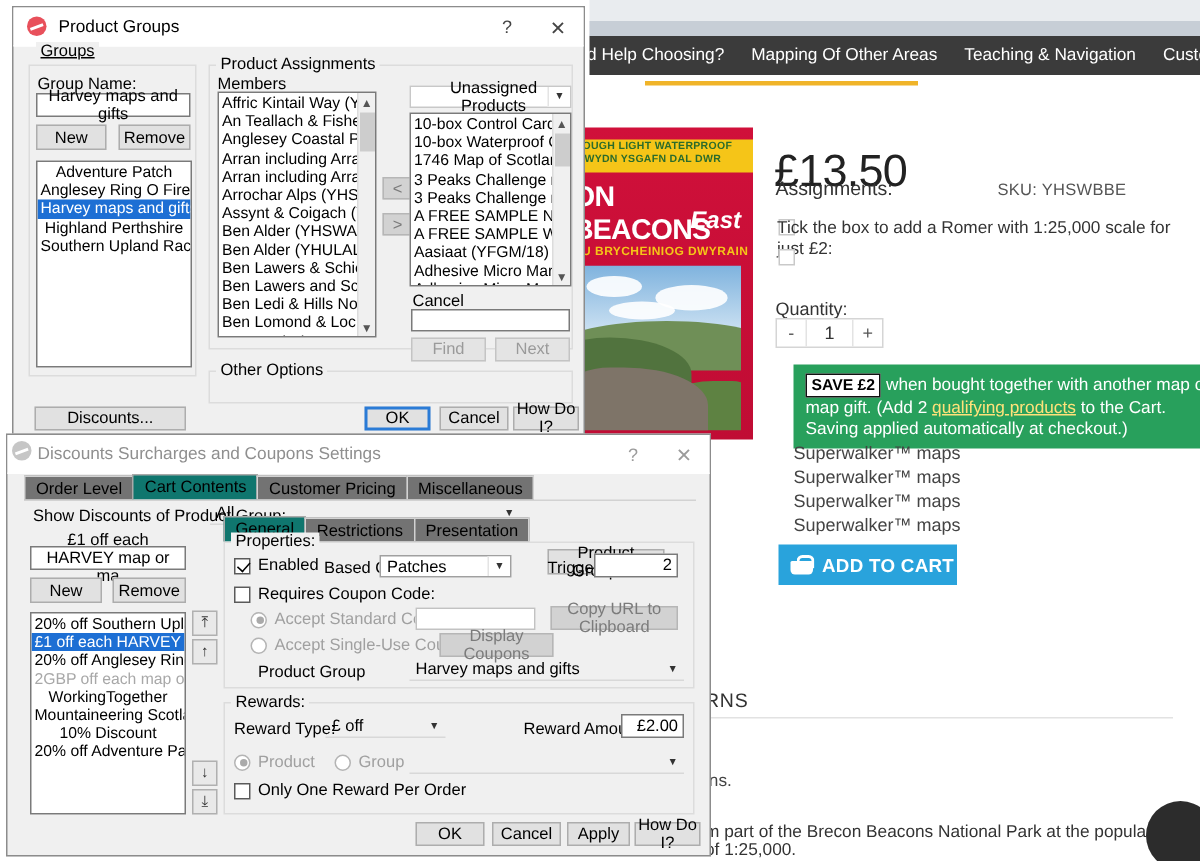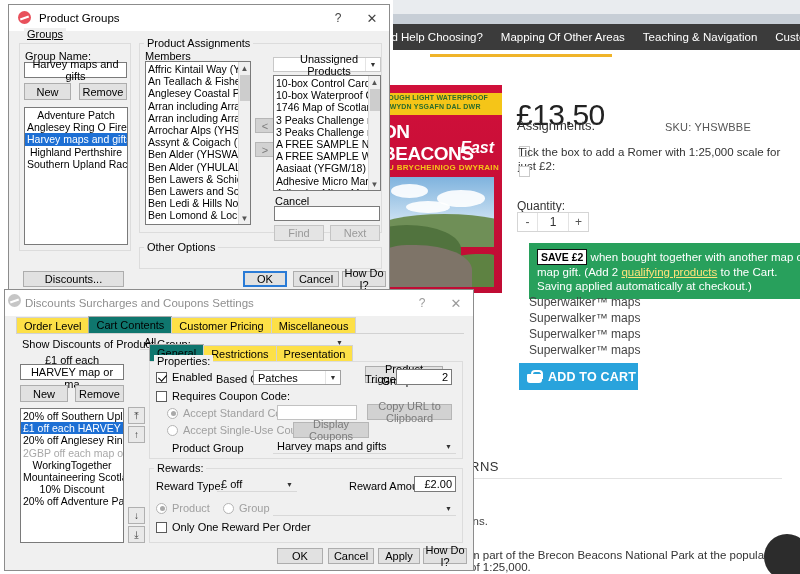--- a/index.html
+++ b/index.html
@@ -122,21 +122,21 @@
   .cb { position:absolute; display:flex; align-items:center; font-size:11px; color:#000; }
   .cb .box { width:11px; height:11px; border:1px solid #5a5a5a; background:#fff; margin-right:5px; position:relative; flex:0 0 auto; }
   .cb.checked .box:after { content:""; position:absolute; left:2.5px; top:0px; width:4px; height:7px; border:solid #000; border-width:0 1.6px 1.6px 0; transform:rotate(42deg); }
 
   .rb { position:absolute; display:flex; align-items:center; font-size:11px; color:#a0a0a0; }
   .rb .circ { width:11px; height:11px; border:1px solid #b4b4b4; border-radius:50%; background:#fff; margin-right:5px; position:relative; flex:0 0 auto; }
   .rb.on .circ:after { content:""; position:absolute; left:2.5px; top:2.5px; width:5px; height:5px; border-radius:50%; background:#aaa; }
 
   
   .tabstrip { position:absolute; display:flex; align-items:flex-end; height:17px; }
-  .tab { height:16px; padding:0 7px; font-size:11px; display:flex; align-items:center; background:#fde047; border:1px solid #d2d2d2; border-bottom:none; margin-right:-1px; color:#000; cursor:pointer; }
+  .tab { height:16px; padding:0 7px; font-size:11px; display:flex; align-items:center; background:#737373; border:1px solid #d2d2d2; border-bottom:none; margin-right:-1px; color:#000; cursor:pointer; }
   .tab.active { background:#0f766e; border-color:#a9a9a9; height:17px; }
   .tabline { position:absolute; height:1px; background:#d2d2d2; }
 
   .sq-btn { position:absolute; background:#e9e9e9; border:1px solid #b0b0b0; display:flex; align-items:center; justify-content:center; font-size:10px; color:#333; cursor:pointer; }
 </style>
 </head>
 <body>
 
 <div id="website">
 

